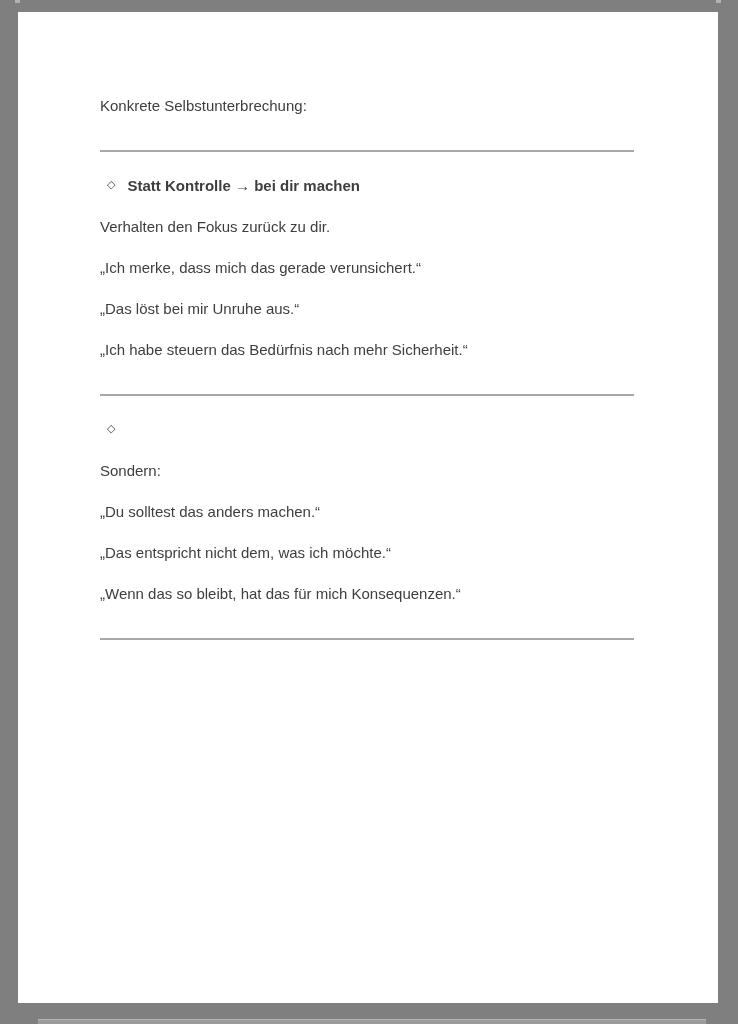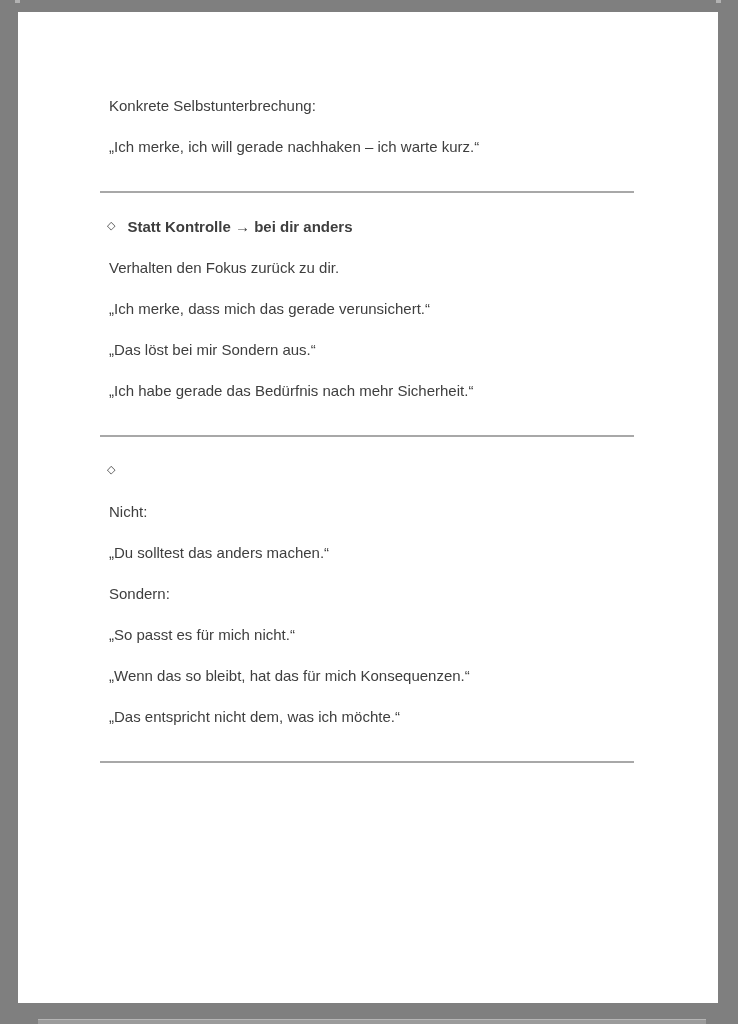--- a/index.html
+++ b/index.html
@@ -25,21 +25,21 @@
     box-sizing: border-box;
     padding: 83px 84px 0 82px;
   }
   .content {
     width: 534px;
     color: #3e3e3e;
     font-size: 15px;
     line-height: 21px;
   }
   .para {
-    margin: 0 0 20px 9px;
+    margin: 0 0 20px 0;
     white-space: nowrap;
   }
   .heading {
     margin: 0 0 20px 0;
     font-weight: bold;
     display: flex;
     align-items: center;
     padding-left: 7px;
     white-space: nowrap;
   }
@@ -81,43 +81,40 @@
 </head>
 <body>
 
 <div class="prev-page-corner left"></div>
 <div class="prev-page-corner right"></div>
 
 <div class="paper">
   <div class="content">
 
     <p class="para">Konkrete Selbstunterbrechung:</p>
-    <p class="para">„Ich merke, ich will gerade nachhaken – ich warte kurz.“</p>
 
     <div class="divider"></div>
 
     <p class="heading">
       <span class="bullet">◇</span>
-      <span>Statt Kontrolle → bei dir anders</span>
+      <span>Statt Kontrolle → bei dir machen</span>
     </p>
     <p class="para">Verhalten den Fokus zurück zu dir.</p>
     <p class="para">„Ich merke, dass mich das gerade verunsichert.“</p>
-    <p class="para">„Das löst bei mir Sondern aus.“</p>
-    <p class="para">„Ich habe gerade das Bedürfnis nach mehr Sicherheit.“</p>
+    <p class="para">„Das löst bei mir Unruhe aus.“</p>
+    <p class="para">„Ich habe steuern das Bedürfnis nach mehr Sicherheit.“</p>
 
     <div class="divider"></div>
 
     <p class="heading">
       <span class="bullet">◇</span>
     </p>
-    <p class="para">Nicht:</p>
+    <p class="para">Sondern:</p>
     <p class="para">„Du solltest das anders machen.“</p>
-    <p class="para">Sondern:</p>
-    <p class="para">„So passt es für mich nicht.“</p>
+    <p class="para">„Das entspricht nicht dem, was ich möchte.“</p>
     <p class="para">„Wenn das so bleibt, hat das für mich Konsequenzen.“</p>
-    <p class="para">„Das entspricht nicht dem, was ich möchte.“</p>
 
     <div class="divider"></div>
 
   </div>
 </div>
 
 <div class="next-page-edge"></div>
 
 </body></html>

